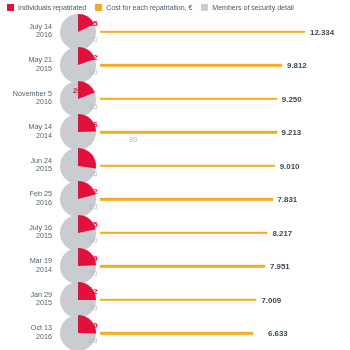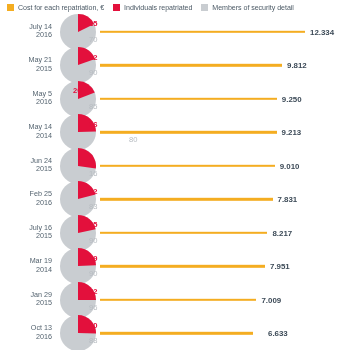--- a/index.html
+++ b/index.html
@@ -109,26 +109,26 @@
     font-weight: bold;
     color: #3c4a57;
     white-space: nowrap;
   }
 </style>
 </head>
 <body>
 
 <div id="legend">
     <div class="legend-item">
+      <span class="legend-swatch" style="background: rgb(227, 16, 60);"></span>
+      <span class="legend-label">Individuals repatriated</span>
+    </div>
+    <div class="legend-item">
       <span class="legend-swatch" style="background: rgb(244, 173, 33);"></span>
       <span class="legend-label">Cost for each repatriation, €</span>
-    </div>
-    <div class="legend-item">
-      <span class="legend-swatch" style="background: rgb(227, 16, 60);"></span>
-      <span class="legend-label">Individuals repatriated</span>
     </div>
     <div class="legend-item">
       <span class="legend-swatch" style="background: rgb(201, 205, 209);"></span>
       <span class="legend-label">Members of security detail</span>
     </div>
   </div>
 <div id="rows">
     <div class="row">
       <div class="date">
         <span class="d-line">July 14</span>
@@ -156,21 +156,21 @@
           <path d="M 18 18 L 18 0 A 18 18 0 0 1 34.990 12.055 Z" fill="#e3103c"></path>
         </svg>
       </div>
       <div class="bar" style="width: 182px; background: rgb(244, 173, 33);"></div>
       <div class="num-top" style="left: 89px; top: 13.2px; color: rgb(227, 16, 60);">22</div>
       <div class="num-bottom" style="left: 89px; top: 19.5px;">90</div>
       <div class="cost" style="left: 287px; color: rgb(60, 74, 87);">9.812</div>
     </div>
     <div class="row">
       <div class="date">
-        <span class="d-line">May 5</span>
+        <span class="d-line">November 5</span>
         <span class="d-line">2016</span>
       </div>
       <div class="pie-wrap">
         <svg width="36" height="36" viewBox="0 0 36 36">
           <circle cx="18" cy="18" r="18" fill="#c9cdd1"></circle>
           <path d="M 18 18 L 18 0 A 18 18 0 0 1 34.756 11.424 Z" fill="#e3103c"></path>
         </svg>
       </div>
       <div class="bar" style="width: 176.87px; background: rgb(244, 173, 33);"></div>
       <div class="num-top" style="left: 73px; top: 13.2px; color: rgb(227, 16, 60);">20</div>

